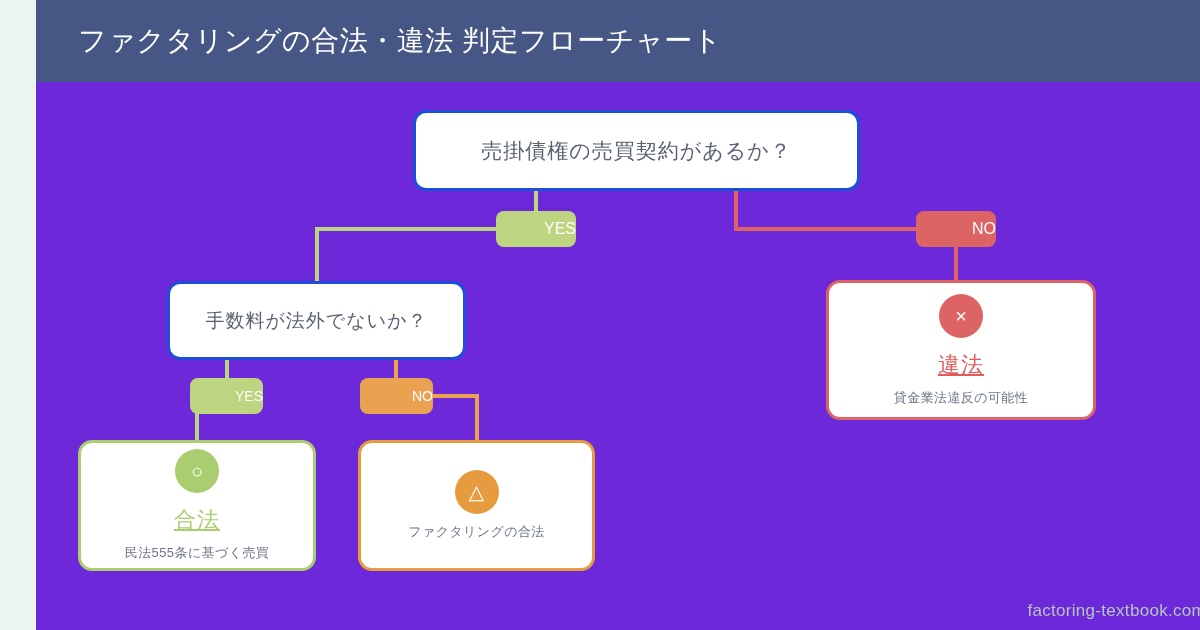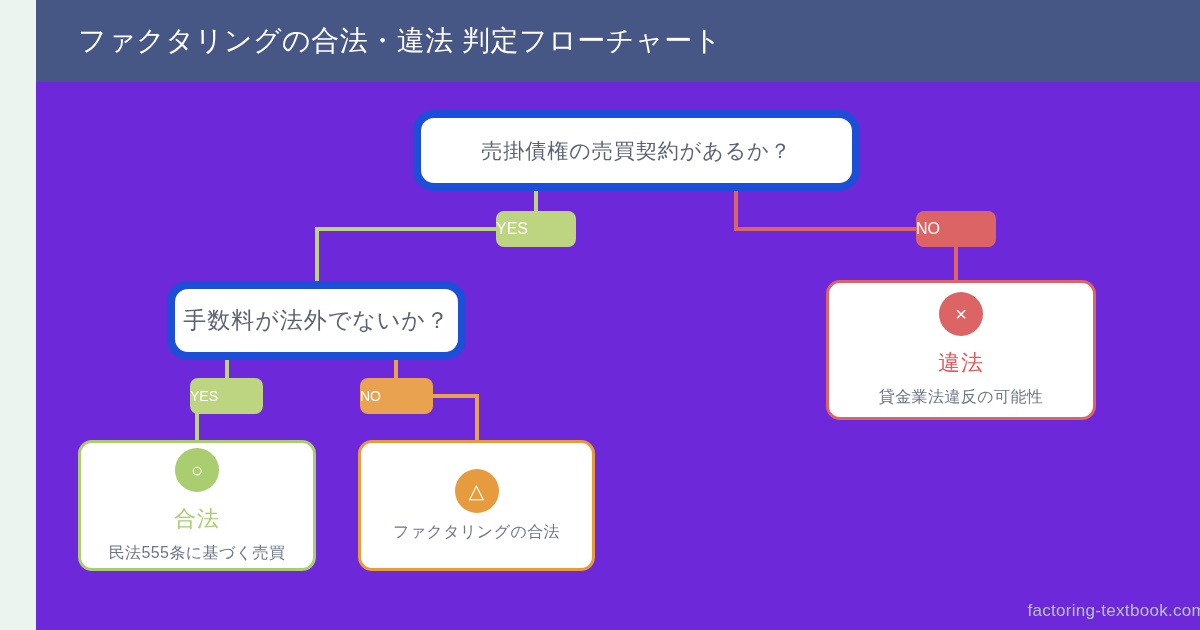--- a/index.html
+++ b/index.html
@@ -49,52 +49,52 @@
     left: 0; top: 0;
     width: 1200px;
     height: 630px;
     pointer-events: none;
   }
 
   
   .decision-box {
     position: absolute;
     background: #ffffff;
-    border: 8px solid #1d4ed8;
-    border-radius: 21px;
+    border: 3px solid #1d4ed8;
+    border-radius: 13px;
     box-sizing: border-box;
     display: flex;
     align-items: center;
     justify-content: center;
     z-index: 3;
   }
   .decision-text {
     font-size: 21px;
     color: #5a6273;
     letter-spacing: 1px;
     white-space: nowrap;
   }
   #decision-root {
     left: 377px; top: 110px;
     width: 447px; height: 81px;
   }
   #decision-fee {
     left: 131px; top: 281px;
     width: 299px; height: 79px;
   }
-  #decision-fee .decision-text { font-size: 23px; text-align: center; }
+  #decision-fee .decision-text { font-size: 19px; text-align: center; }
 
   
   .edge-badge {
     position: absolute;
     border-radius: 8px;
     box-sizing: border-box;
     display: flex;
     align-items: center;
-    justify-content: flex-start;
+    justify-content: flex-end;
     color: #ffffff;
     z-index: 4;
   }
   .edge-badge.big  { width: 80px;  height: 36px; font-size: 16px; }
   .edge-badge.small{ width: 73px;  height: 36px; font-size: 14px; }
   .badge-yes  { background: #bdd580; }
   .badge-no-r { background: #dd6465; }
   .badge-no-o { background: #e9a250; }
 
   #badge-root-yes { left: 460px; top: 211px; }
@@ -124,24 +124,25 @@
     align-items: center;
     justify-content: center;
     color: #ffffff;
     font-size: 20px;
     line-height: 1;
   }
   .result-title {
     margin-top: 12px;
     font-size: 22px;
     letter-spacing: 1px;
+    text-decoration: underline;
   }
   .result-sub {
     margin-top: 9px;
-    font-size: 16px;
+    font-size: 13px;
     color: #6d7588;
     letter-spacing: 0.4px;
   }
 
   #result-legal {
     left: 42px; top: 440px;
     width: 238px; height: 131px;
     border-color: #aacd6f;
   }
   #result-legal .result-icon  { background: #aacd6f; }

